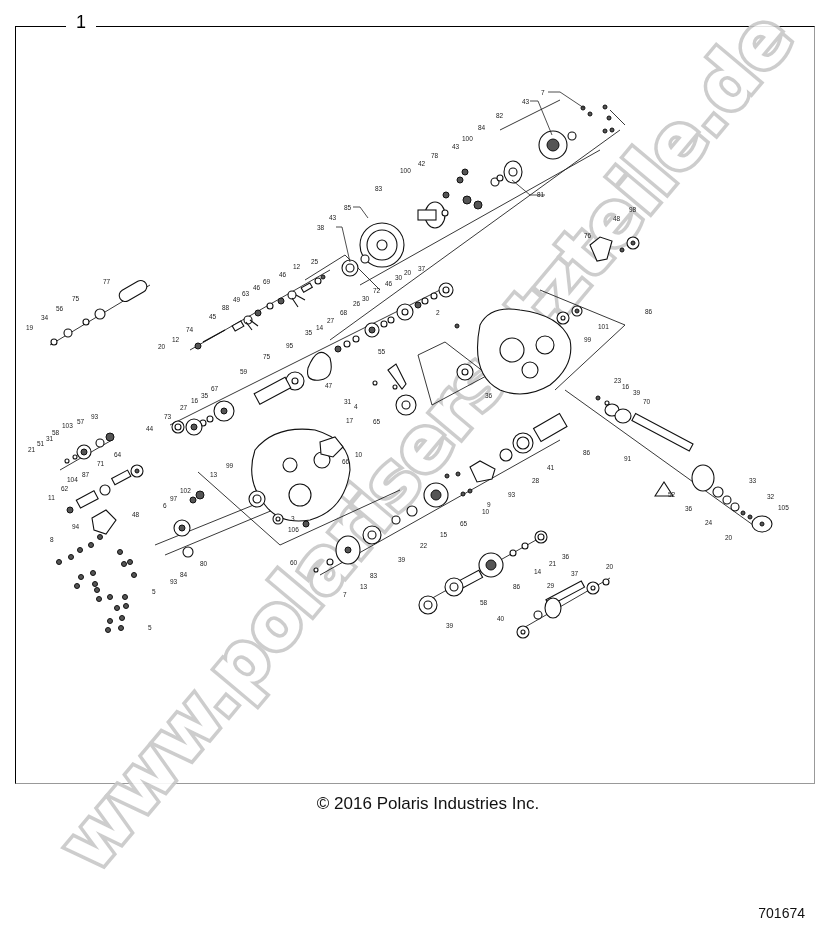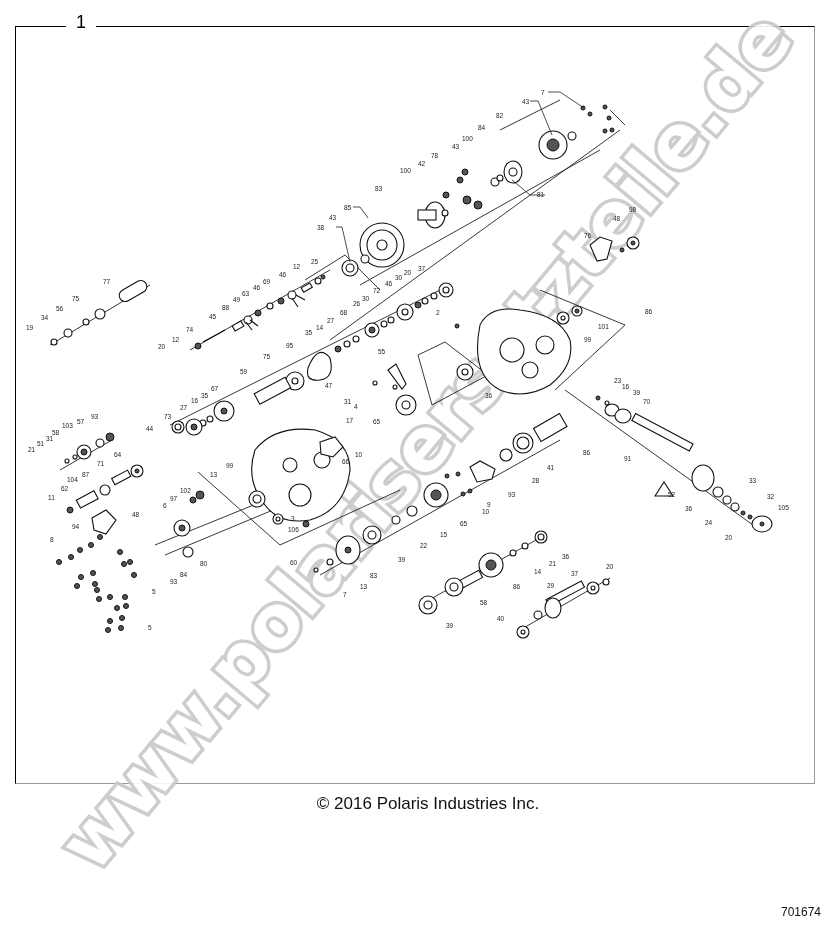--- a/index.html
+++ b/index.html
@@ -1,21 +1,21 @@
 <!DOCTYPE html>
 <html><head>
 <meta charset="utf-8">
 <style>
   html, body { margin:0; padding:0; background:#ffffff; }
   body { width:831px; height:938px; position:relative; overflow:hidden; font-family:"Liberation Sans", sans-serif; }
   #frame { position:absolute; left:15px; top:26px; width:800px; height:758px; border:1px solid #000; border-color:#000 #999 #999 #000; box-sizing:border-box; }
   #frame-tab { position:absolute; left:66px; top:12px; background:#fff; padding:0 10px; font-size:18px; color:#000; line-height:20px; }
   #diagram { position:absolute; left:0; top:0; width:831px; height:938px; }
   #copyright { position:absolute; left:0; width:831px; top:794px; text-align:center; font-size:17px; color:#111; padding-left:25px; box-sizing:border-box; }
-  #doc-number { position:absolute; right:10px; top:905px; font-size:12px; color:#111; }
+  #doc-number { position:absolute; right:26px; top:905px; font-size:14px; color:#111; }
   .callout { font-family:"Liberation Sans", sans-serif; font-size:6.5px; fill:#222; }
   .lead { stroke:#222; stroke-width:0.8; fill:none; }
   .part { stroke:#111; stroke-width:1.1; fill:#fff; }
   .partdark { stroke:#111; stroke-width:1; fill:#555; }
   .axis { stroke:#222; stroke-width:0.9; fill:none; }
   .wm { font-family:"DejaVu Sans", sans-serif; font-weight:bold; font-size:74px; fill:#ffffff; stroke:#c8c8c8; stroke-width:7; paint-order:stroke; opacity:0.9; }
 </style>
 </head>
 <body>
 

